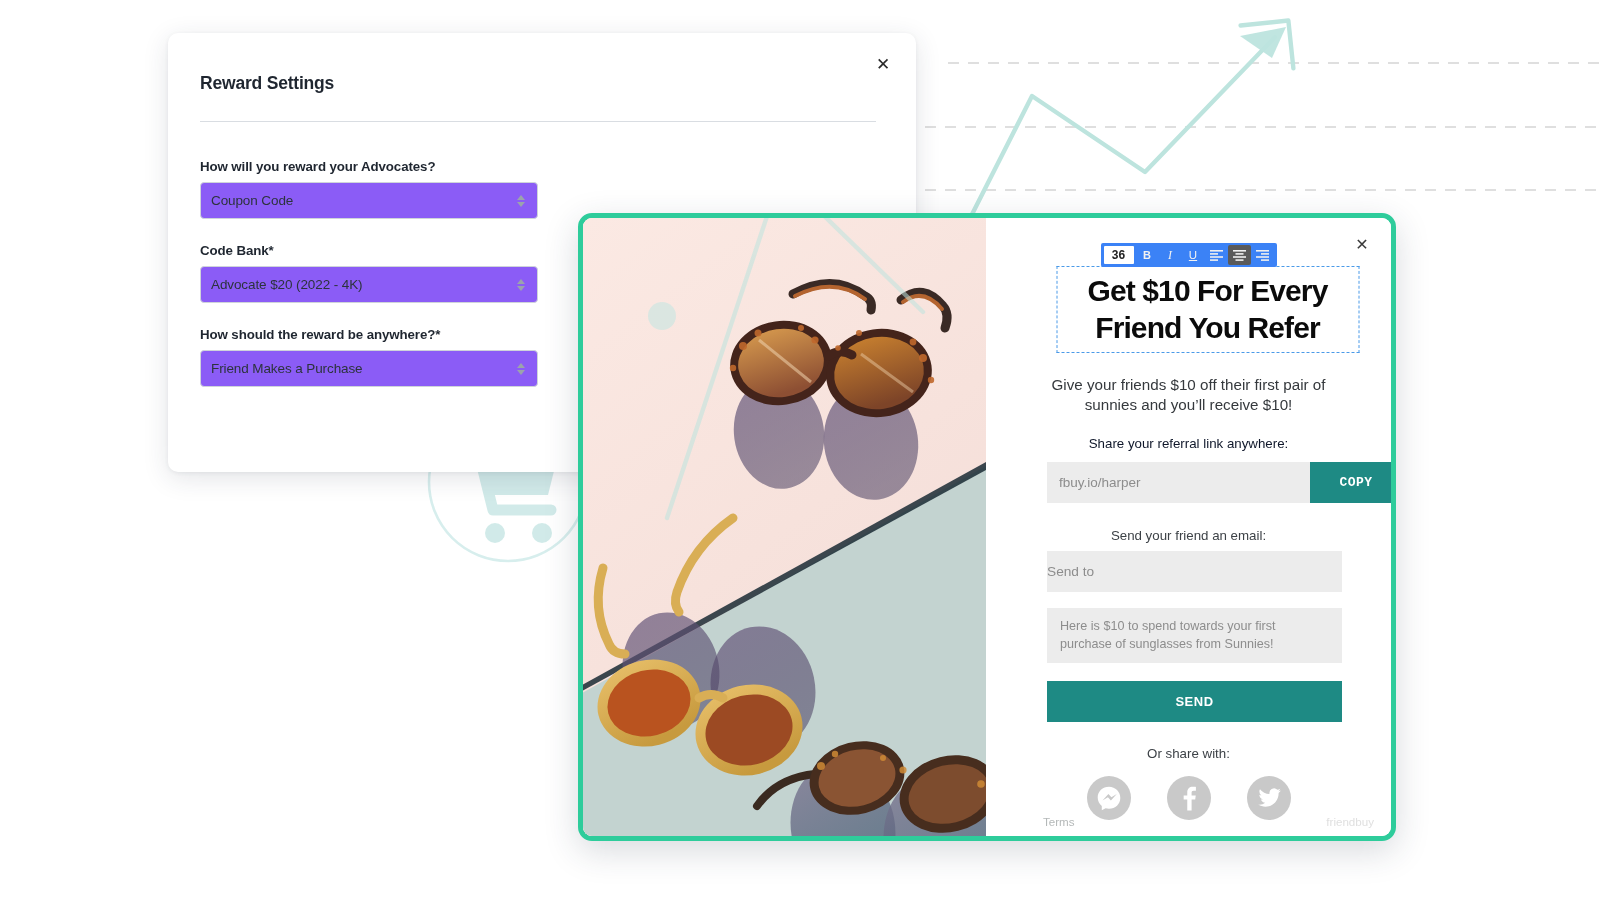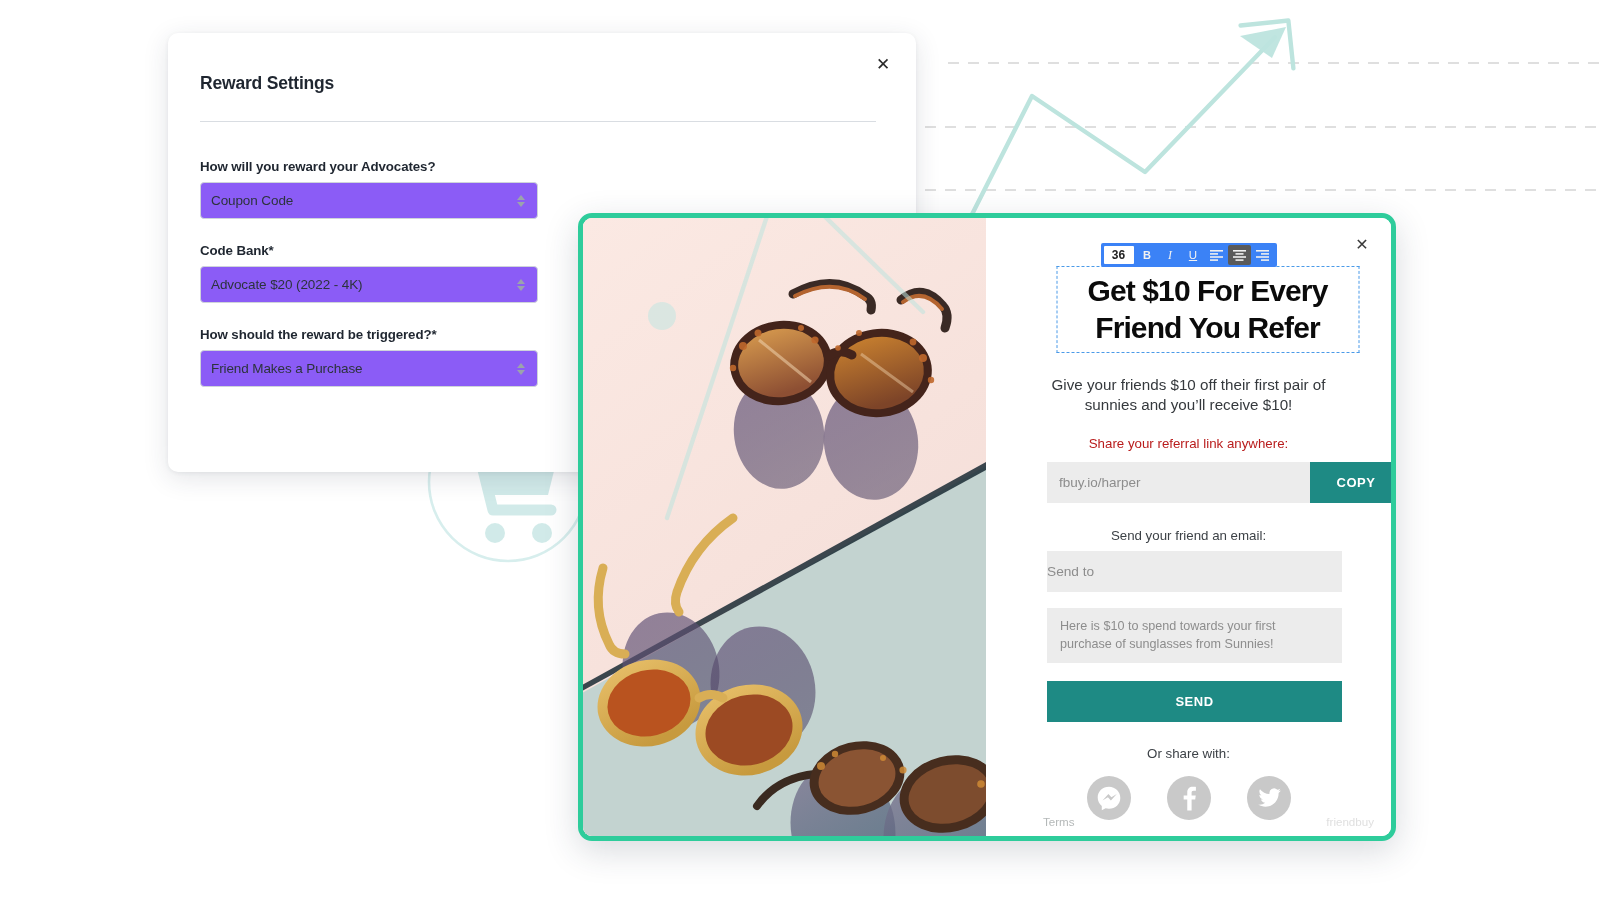--- a/index.html
+++ b/index.html
@@ -262,21 +262,21 @@
   }
 
   .sharelabel {
     position: absolute;
     left: 50%;
     transform: translateX(-50%);
     top: 218px;
     width: 320px;
     text-align: center;
     font-size: 13.3px;
-    color: #b91c1c;
+    color: #0f172a;
   }
 
   .link-row {
     position: absolute;
     left: 61px;
     top: 244px;
     width: 355px;
     height: 41px;
     display: flex;
   }
@@ -293,21 +293,21 @@
   .link-input::placeholder { color: #8d8d8d; }
   .copy-btn {
     width: 92px;
     background: #1e8a84;
     color: #ffffff;
     font-size: 13px;
     font-weight: bold;
     letter-spacing: 0.5px;
     border: none;
     cursor: pointer;
-    font-family: Liberation Sans, sans-serif;
+    font-family: Liberation Mono, monospace;
   }
 
   .emaillabel {
     position: absolute;
     left: 50%;
     transform: translateX(-50%);
     top: 310px;
     width: 320px;
     text-align: center;
     font-size: 13.3px;
@@ -489,21 +489,21 @@
         <div class="select-box">
           <span class="select-value">Advocate $20 (2022 - 4K)</span>
           <span class="stepper">
             <i class="up"></i>
               <i class="down"></i>
           </span>
         </div>
       </div>
 
       <div class="field-group">
-        <div class="field-label">How should the reward be triggered?*</div>
+        <div class="field-label">How should the reward be anywhere?*</div>
         <div class="select-box">
           <span class="select-value">Friend Makes a Purchase</span>
           <span class="stepper">
             <i class="up"></i>
               <i class="down"></i>
           </span>
         </div>
       </div>
 
     </div>

